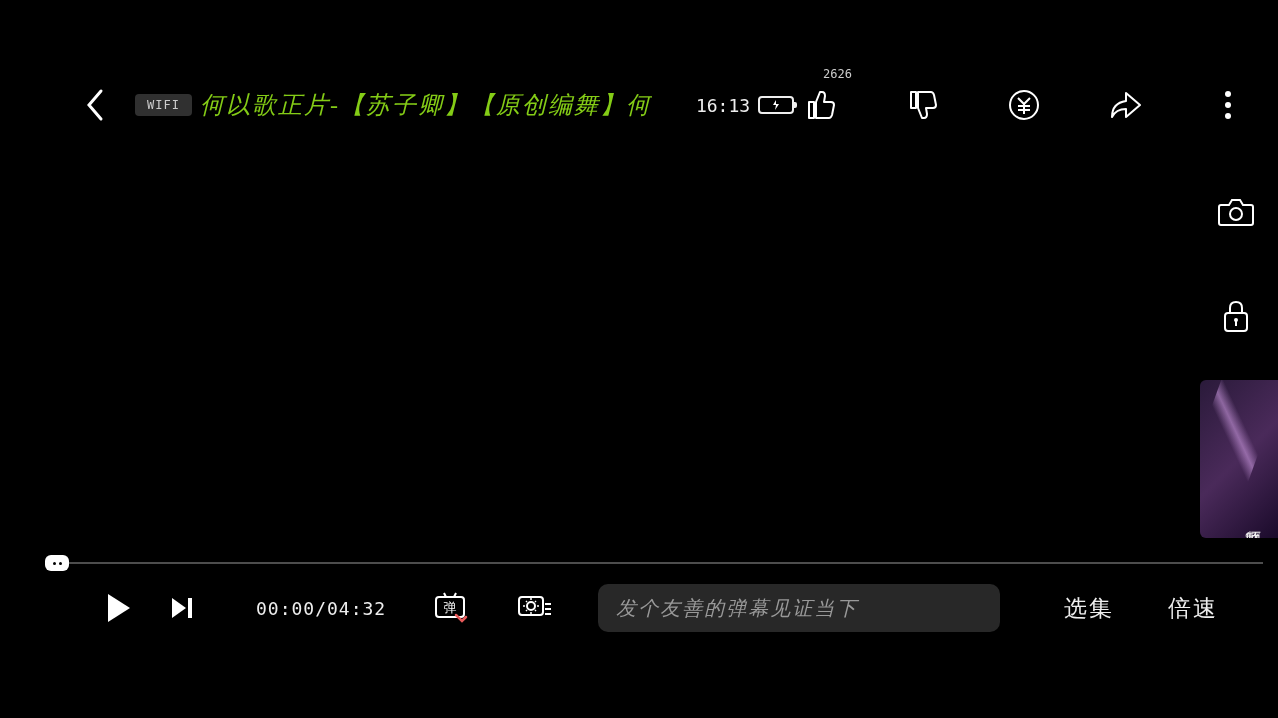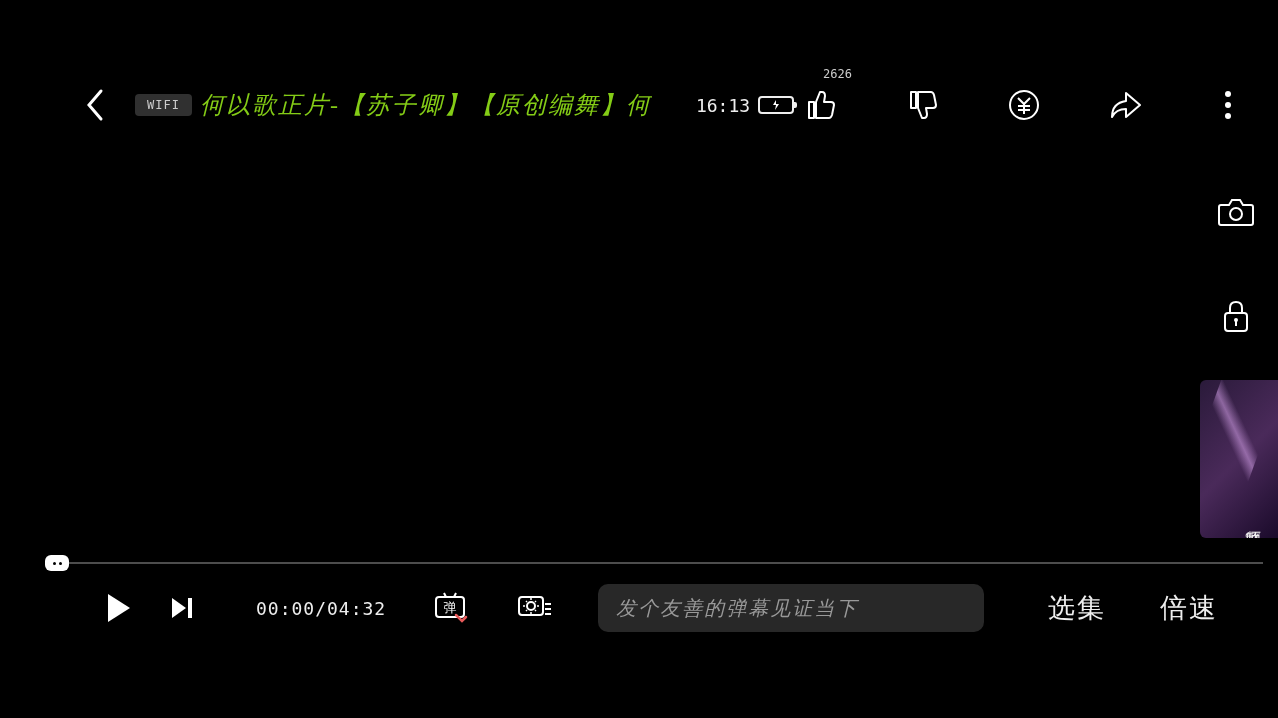--- a/index.html
+++ b/index.html
@@ -239,21 +239,21 @@
       font-family: "SimSun", "宋体", serif;
       font-style: italic;
       letter-spacing: 2px;
       margin-left: 20px;
     }
     .danmu-input::placeholder {
       color: #999;
     }
     .text-btn {
       color: #eee;
-      font-size: 27px;
+      font-size: 23px;
       cursor: pointer;
       margin-left: 40px;
       letter-spacing: 2px;
     }
     svg { display: block; }
   </style>
 </head>
 <body>
 
 <div class="top-bar">

